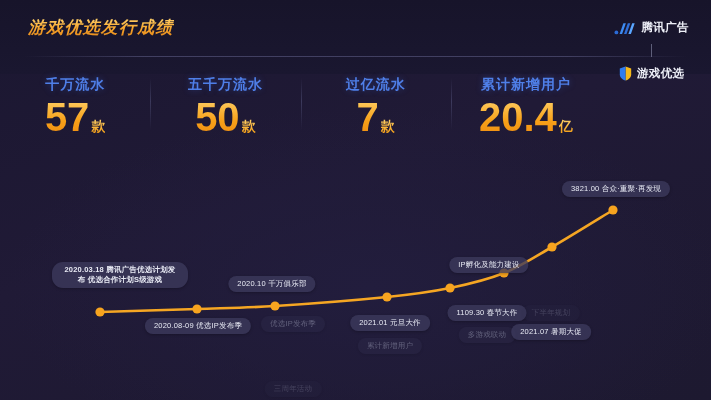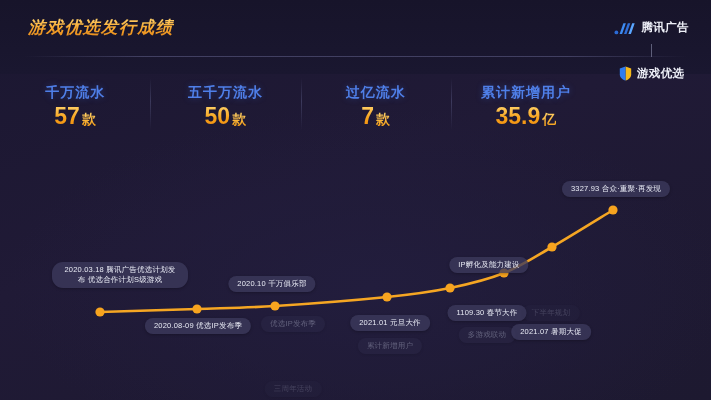--- a/index.html
+++ b/index.html
@@ -65,21 +65,21 @@
   }
   .stat-label{
     font-size:14px;font-weight:bold;color:#4f7fe8;letter-spacing:1px;
     text-shadow:0 0 6px rgba(60,110,230,.35);
   }
   .stat-value{
     margin-top:3px;display:flex;align-items:baseline;
     color:#f5a623;font-weight:bold;line-height:1;
   }
   .stat-num{
-    font-size:23px;letter-spacing:0px;
+    font-size:40px;letter-spacing:0px;
     background:linear-gradient(180deg,#ffd36b 0%,#f7a018 60%,#ef8c12 100%);
     -webkit-background-clip:text;background-clip:text;
     -webkit-text-fill-color:transparent;color:#f5a623;
   }
   .stat-unit{
     font-size:14px;margin-left:2px;font-weight:bold;
     background:linear-gradient(180deg,#ffd36b 0%,#f5a018 100%);
     -webkit-background-clip:text;background-clip:text;
     -webkit-text-fill-color:transparent;color:#f5a623;
   }
@@ -96,21 +96,21 @@
     background:rgba(60,58,92,.78);
     color:#e8eaf4;
     font-size:7.5px;
     line-height:1.35;
     letter-spacing:.2px;
     white-space:nowrap;
     text-align:center;
     transform:translate(-50%,0);
     box-shadow:0 1px 3px rgba(0,0,0,.25);
   }
-  .pill.two-line{white-space:normal;max-width:118px;}
+  .pill.two-line{white-space:normal;max-width:118px;font-weight:bold;}
   .pill.dim{opacity:.42;color:#b8bcd4;background:rgba(55,53,86,.62);}
   .pill.dimmer{opacity:.26;color:#a9adc6;background:rgba(52,50,82,.5);}
 </style>
 </head>
 <body>
 
 <div id="root">
 
   <div class="header">
     <div class="title">游戏优选发行成绩</div>
@@ -167,21 +167,21 @@
       <div class="stat-label">过亿流水</div>
       <div class="stat-value">
         <span class="stat-num">7</span>
         <span class="stat-unit">款</span>
       </div>
     </div>
 
     <div class="stat">
       <div class="stat-label">累计新增用户</div>
       <div class="stat-value">
-        <span class="stat-num">35.9</span>
+        <span class="stat-num">20.4</span>
         <span class="stat-unit">亿</span>
       </div>
     </div>
 
   </div>
 
   <div class="timeline">
     <svg class="tl-svg" width="711" height="250" viewBox="0 0 711 250">
       <path id="curve-path" fill="none" stroke="#f5a623" stroke-width="2.6" stroke-linecap="round" d="M 100 162 C 116.16666666666667 161.5, 167.83333333333334 160, 197 159 C 226.16666666666666 158, 243.33333333333334 158, 275 156 C 306.6666666666667 154, 357.8333333333333 150, 387 147 C 416.1666666666667 144, 430.5 142, 450 138 C 469.5 134, 487 129.83333333333334, 504 123 C 521 116.16666666666667, 533.8333333333334 107.5, 552 97 C 570.1666666666666 86.5, 602.8333333333334 66.16666666666667, 613 60"></path>
       <g id="curve-dots">
@@ -201,17 +201,17 @@
         <div class="pill" style="left: 272px; top: 126px;">2020.10 千万俱乐部</div>
         <div class="pill dim" style="left: 293px; top: 166px;">优选IP发布季</div>
         <div class="pill dimmer" style="left: 293px; top: 187px; margin-top: 44px;">三周年活动</div>
         <div class="pill" style="left: 390px; top: 165px;">2021.01 元旦大作</div>
         <div class="pill dim" style="left: 390px; top: 188px;">累计新增用户</div>
         <div class="pill" style="left: 489px; top: 107px;">IP孵化及能力建设</div>
         <div class="pill" style="left: 487px; top: 155px;">1109.30 春节大作</div>
         <div class="pill dim" style="left: 487px; top: 177px;">多游戏联动</div>
         <div class="pill" style="left: 551px; top: 134px; margin-top: 40px;">2021.07 暑期大促</div>
         <div class="pill dimmer" style="left: 551px; top: 155px;">下半年规划</div>
-        <div class="pill" style="left: 616px; top: 31px;">3327.93 合众·重聚·再发现</div>
+        <div class="pill" style="left: 616px; top: 31px;">3821.00 合众·重聚·再发现</div>
       </div>
   </div>
 
 </div>
 
 </body></html>

